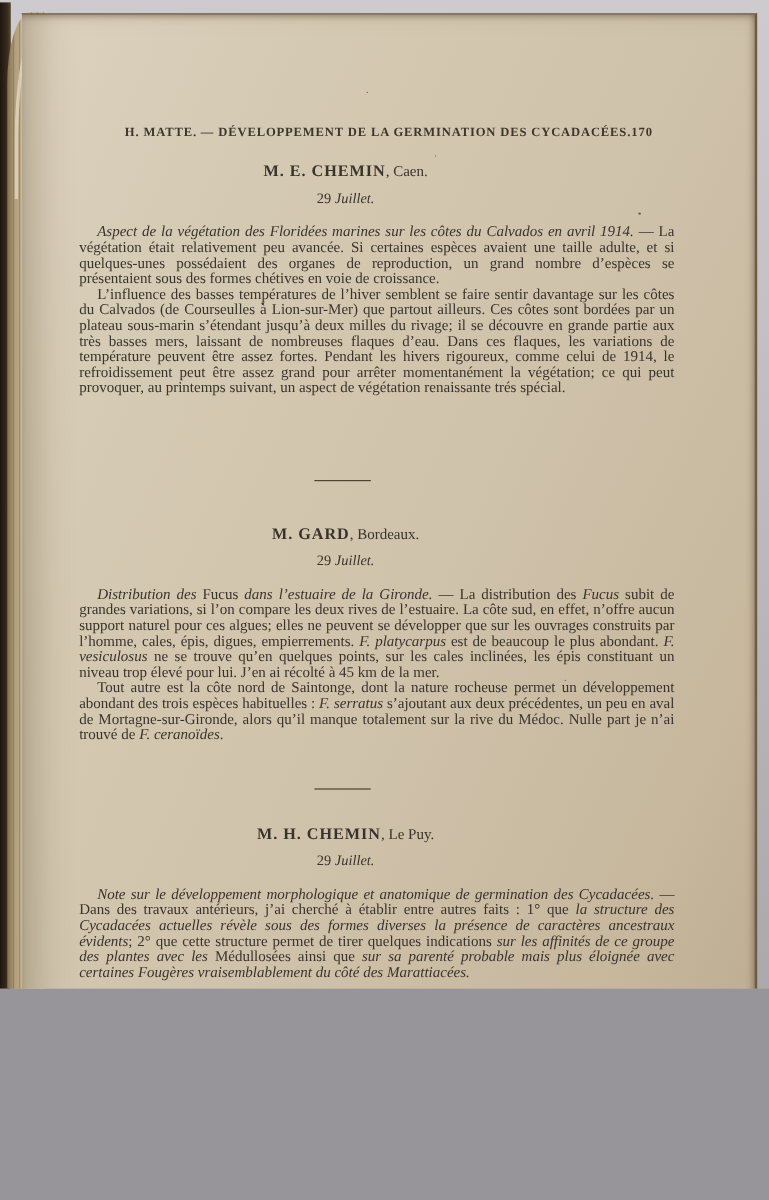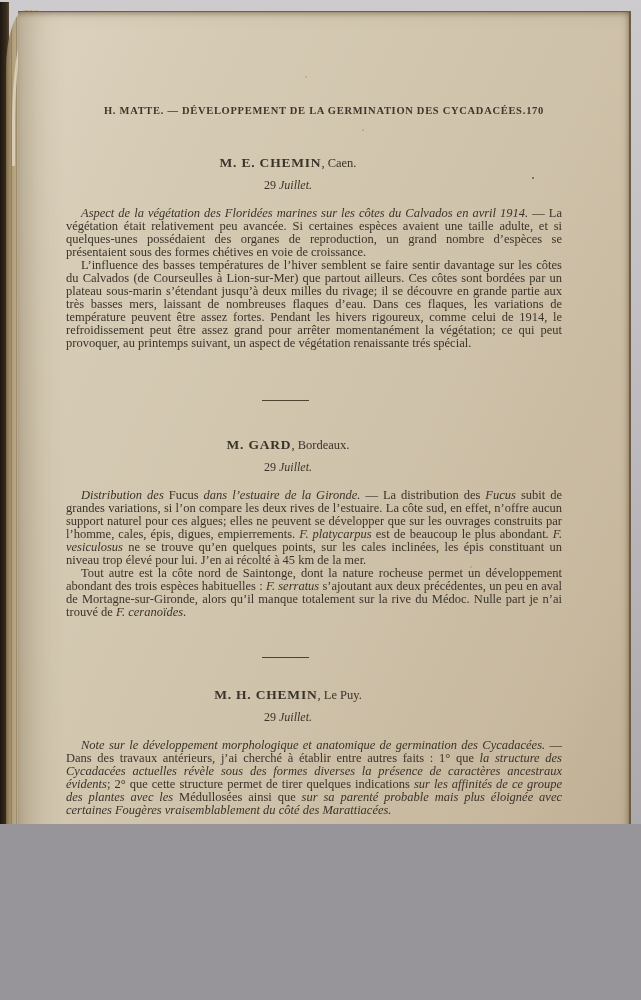--- a/index.html
+++ b/index.html
@@ -55,21 +55,21 @@
                305px 76px 0 -.5px #6a563c, 160px 908px 0 0 #8a7454;
   }
   
   .running-header {
     position:absolute; left:104px; top:105px; width:440px;
     display:flex; justify-content:space-between; align-items:baseline;
     font-size:10.5px; font-weight:bold; letter-spacing:.7px; color:#3e362b;
     white-space:nowrap;
   }
   .section { position:absolute; left:66px; width:496px; color:#3a332a; }
-  .sec1 { top:135px;margin-top:20px; } .sec2 { top:437px; } .sec3 { top:687px; }
+  .sec1 { top:135px; } .sec2 { top:437px; } .sec3 { top:687px; }
   .sec-head { text-align:center; font-size:12.5px; transform:translateX(-26px); white-space:nowrap; }
   .sec-head .author { font-weight:bold; font-size:13.5px; letter-spacing:.8px; }
   .sec-date { text-align:center; margin-top:7px; font-size:12px; transform:translateX(-26px); }
   .sec-body { margin-top:14px; font-size:12.5px; line-height:13px; text-align:justify; }
   .sec-body p { margin:0; text-indent:15px; }
   .divider { position:absolute; left:262px; width:47px; height:0; border-top:1px solid #4e4233; }
   .div1 { top:400px; } .div2 { top:657px; }
   .watermark {
     position:absolute; left:296px; top:832px; white-space:nowrap;
     font-family:"Liberation Sans","DejaVu Sans",sans-serif;

